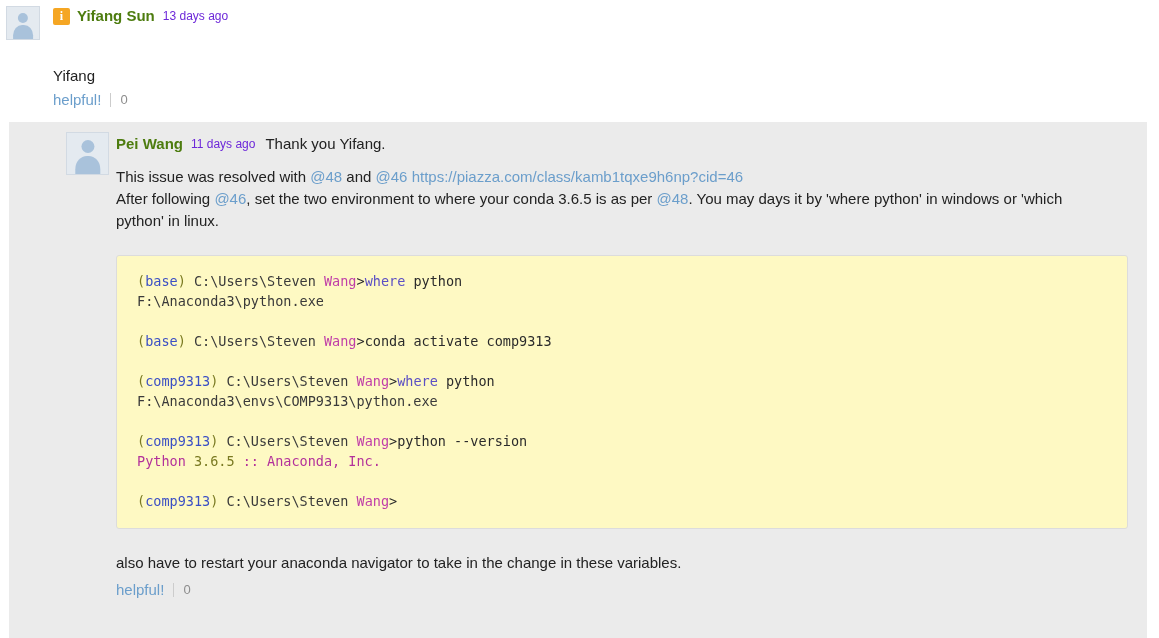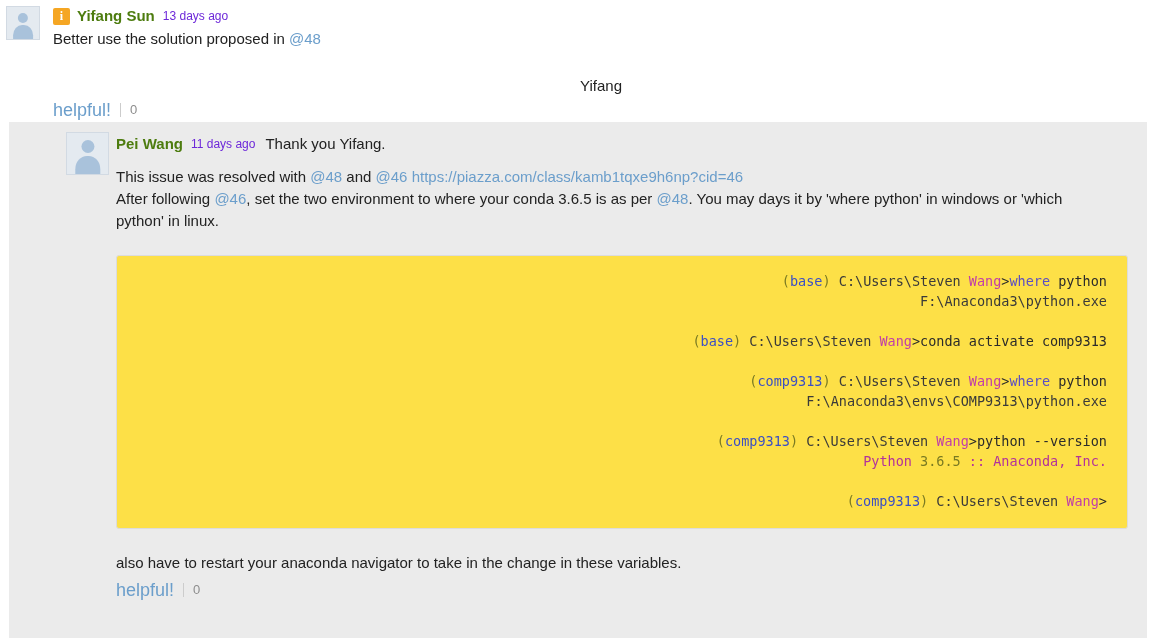--- a/index.html
+++ b/index.html
@@ -112,34 +112,33 @@
     color: #222222;
     margin-top: 2px;
   }
   .at-link, .url-link {
     color: #6b9ecb;
     text-decoration: none;
   }
   .signature {
     font-size: 15px;
     color: #222222;
-    margin-top: 26px;
+    margin-top: 40px;
     line-height: 20px;
-    text-align: center;
   }
 
   
   .helpful-row {
     display: flex;
     align-items: center;
     margin-top: 6px;
     line-height: 16px;
   }
   .helpful-link {
-    font-size: 18px;
+    font-size: 15px;
     color: #6b9ecb;
     text-decoration: none;
     cursor: pointer;
   }
   .helpful-sep {
     width: 1px;
     height: 14px;
     background: #cccccc;
     margin: 0 9px;
   }
@@ -175,26 +174,25 @@
     line-height: 24px;
   }
   #reply-paragraph {
     margin-top: 10px;
   }
 
   
   #code-block {
     margin-top: 23px;
     margin-right: 14px;
-    background: #fde047;
+    background: #fef9c3;
     border: 1px solid #dcdcdc;
     border-radius: 3px;
     padding: 15px 20px 17px 20px;
     box-sizing: border-box;
-    text-align: right;
   }
   #code-lines {
     font-family: "DejaVu Sans Mono", monospace;
     font-size: 13.5px;
     line-height: 20px;
     white-space: pre;
     color: #2b2b2b;
   }
   .code-line { min-height: 20px; }
   .tok-env     { color: #7a7a22; }   
@@ -233,21 +231,20 @@
   <div class="avatar" id="root-avatar"></div>
 
   <div id="root-body">
 
     <div class="post-head">
       <span class="role-badge">i</span>
       <span class="author-name">Yifang Sun</span>
       <span class="post-time">13 days ago</span>
     </div>
 
-    <div class="post-text"><span>Better use the solution proposed in </span><a class="at-link" href="#">@48</a></div>
 
     <div class="signature">Yifang</div>
 
     <div class="helpful-row">
       <a class="helpful-link" href="#">helpful!</a>
       <span class="helpful-sep"></span>
       <span class="helpful-count">0</span>
     </div>
 
   </div>

